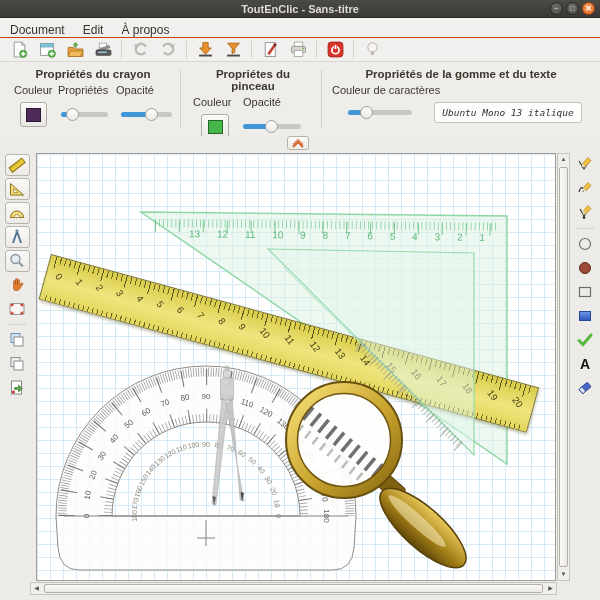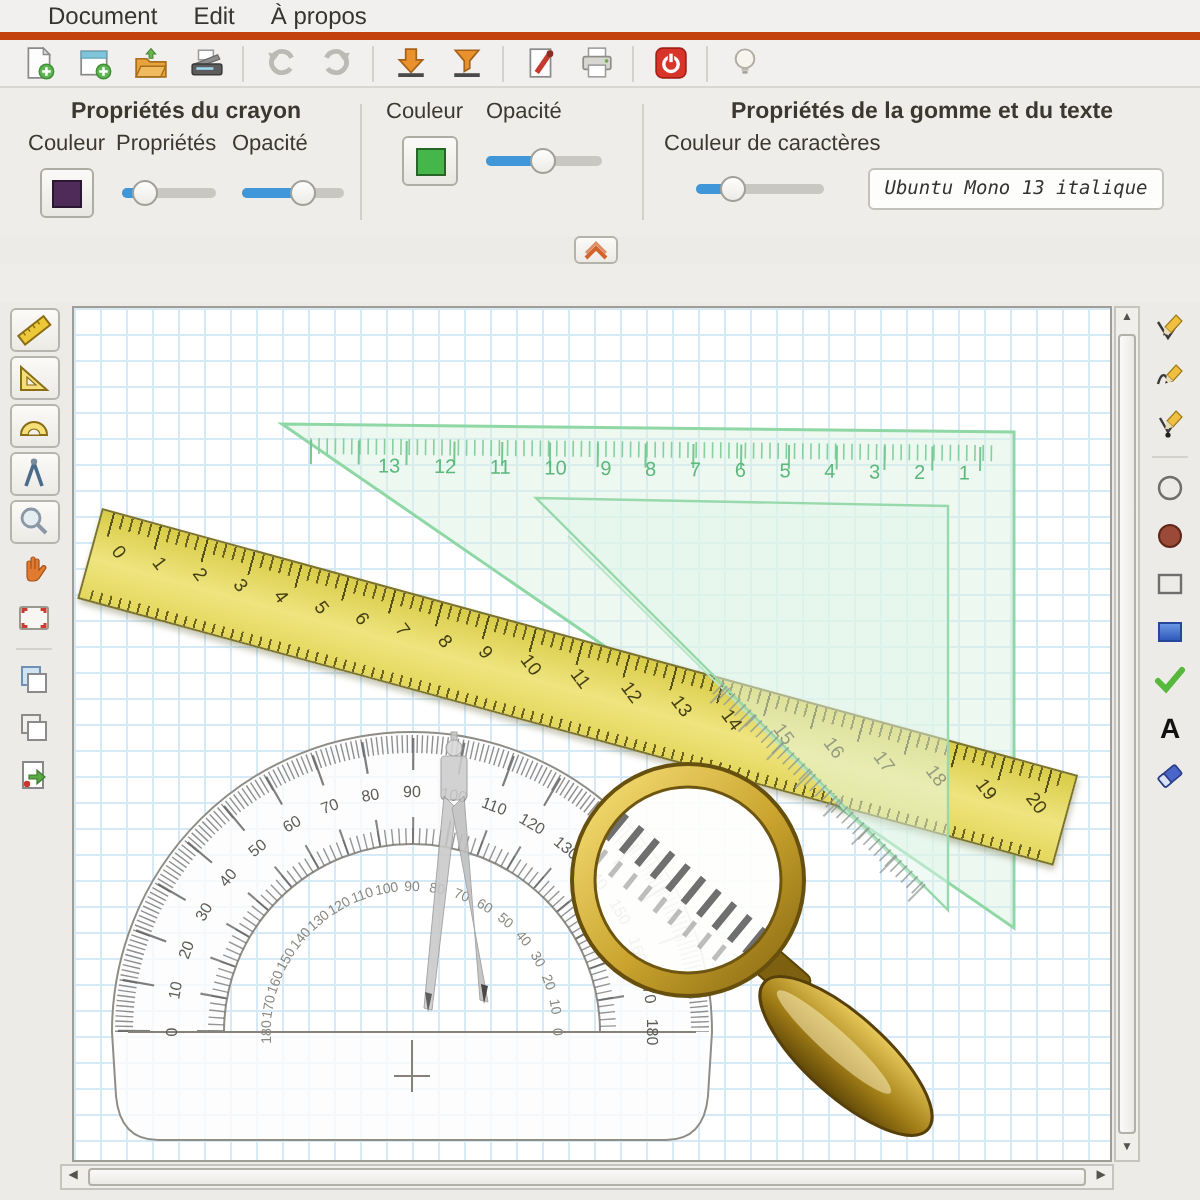--- a/index.html
+++ b/index.html
@@ -7,21 +7,21 @@
   .window { position:relative; width:600px; height:600px; background:#efedea; }
 
   
   .titlebar { height:18px; background:linear-gradient(#4b4a45,#3a3935); display:flex; align-items:center; position:relative; border-bottom:1px solid #2c2b28; }
   .titlebar .title { flex:1; text-align:center; color:#dedbd5; font-size:11px; font-weight:bold; line-height:18px; }
   .winbtns { position:absolute; right:5px; top:2px; display:flex; gap:3px; }
   .wbtn { width:13px; height:13px; border-radius:50%; border:1px solid #26251f; background:radial-gradient(circle at 40% 35%, #6d6c66, #4b4a44); color:#d8d5cf; font-size:8px; line-height:11px; text-align:center; padding:0; cursor:default; }
   .wbtn.close { background:radial-gradient(circle at 40% 35%, #f59a56, #e1661f); border-color:#9c4613; color:#fff; font-weight:bold; }
 
   
-  .menubar { height:20px; background:#f1f0ee; display:flex; align-items:center; gap:18px; padding:0 24px; border-bottom:4px solid #c2410c; }
+  .menubar { height:20px; background:#f1f0ee; display:flex; align-items:flex-end; gap:18px; padding:0 10px; border-bottom:1px solid #c2410c; }
   .menu-item { font-size:12px; color:#36342f; }
 
   
   .toolbar { height:24px; background:#f1f0ee; display:flex; align-items:center; padding:0 6px; gap:2px; border-bottom:1px solid #d9d7d2; }
   .tbtn-top { width:26px; height:22px; border:none; background:transparent; display:flex; align-items:center; justify-content:center; padding:0; }
   .tsep { width:1px; height:18px; background:#d4d2cc; margin:0 3px; }
 
   
   .props { height:74px; background:#efede9; position:relative; font-size:11px; color:#3a382f; }
   .vsep { position:absolute; top:8px; width:1px; height:58px; background:#d2d0ca; }
@@ -91,20 +91,28 @@
   .vscroll .sbtn { width:11px; height:11px; left:0; }
   .hscroll .sbtn { width:11px; height:11px; top:0; }
   .vthumb { position:absolute; left:1px; right:1px; top:13px; bottom:13px; background:linear-gradient(90deg,#fbfaf9,#ebeae6); border:1px solid #b3b0aa; border-radius:2px; }
   .hthumb { position:absolute; top:1px; bottom:1px; left:13px; right:13px; background:linear-gradient(180deg,#fbfaf9,#ebeae6); border:1px solid #b3b0aa; border-radius:2px; }
 </style>
 </head>
 <body>
 
 <div class="window">
 
+  <div class="titlebar">
+    <span class="title">ToutEnClic - Sans-titre</span>
+    <span class="winbtns">
+      <button class="wbtn">−</button>
+      <button class="wbtn">□</button>
+      <button class="wbtn close">✕</button>
+    </span>
+  </div>
 
   <div class="menubar">
       <span class="menu-item">Document</span>
       <span class="menu-item">Edit</span>
       <span class="menu-item">À propos</span>
     </div>
 
   <div class="toolbar">
     <button class="tbtn-top">
         <svg width="17" height="17" viewBox="0 0 16 16">
@@ -215,20 +223,21 @@
             <span class="knob" style="left:25%"></span>
           </span>
         <span class="slider" style="width:54px;margin-left:13px">
             <span class="fill" style="width:58%"></span>
             <span class="knob" style="left:58%"></span>
           </span>
       </div>
     </div>
     <div class="vsep" style="left:180px"></div>
     <div class="sec" style="left:193px;width:120px;">
+      <div class="sec-title">Propriétes du pinceau</div>
       <div class="lblrow">
         <span style="width:50px">Couleur</span>
         <span style="width:60px">Opacité</span>
       </div>
       <div class="ctlrow">
         <button class="swatch-btn" style="margin-left:8px">
             <span class="swatch" style="background: rgb(69, 182, 73);"></span>
           </button>
         <span class="slider" style="width:58px;margin-left:14px">
             <span class="fill" style="width:48%"></span>

